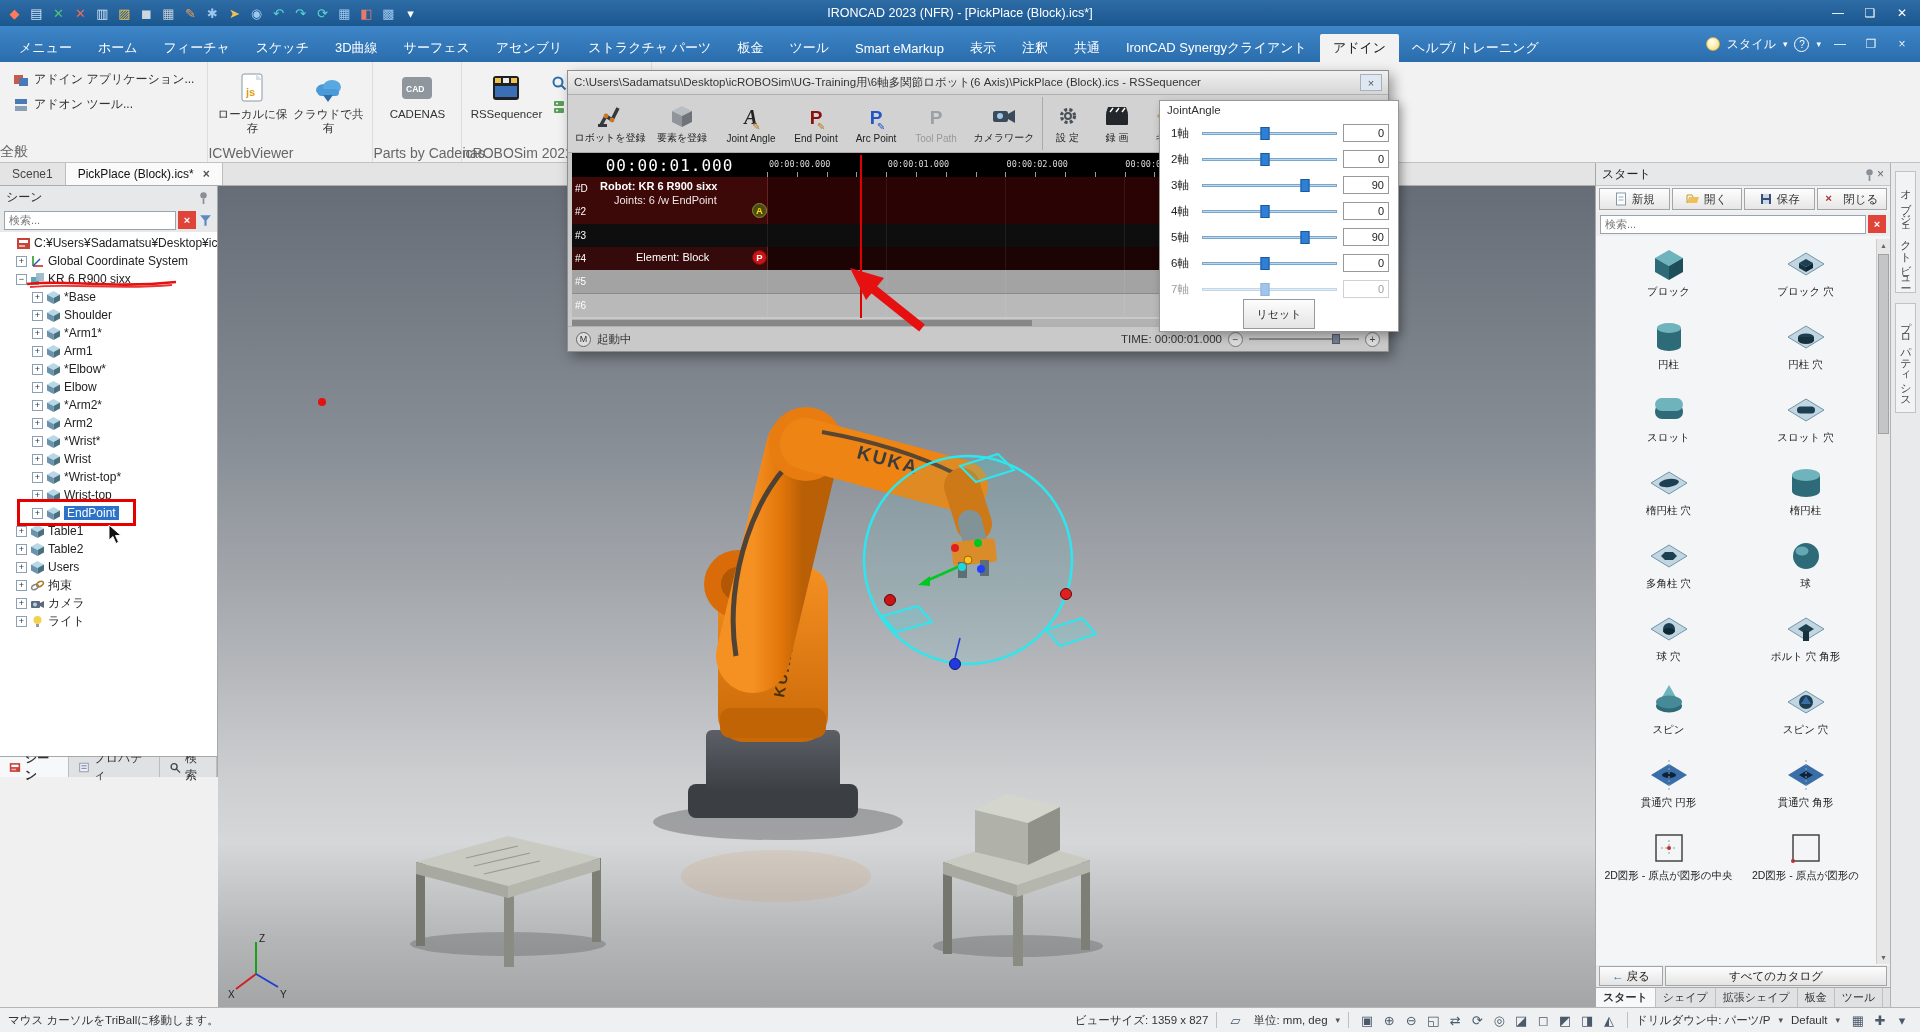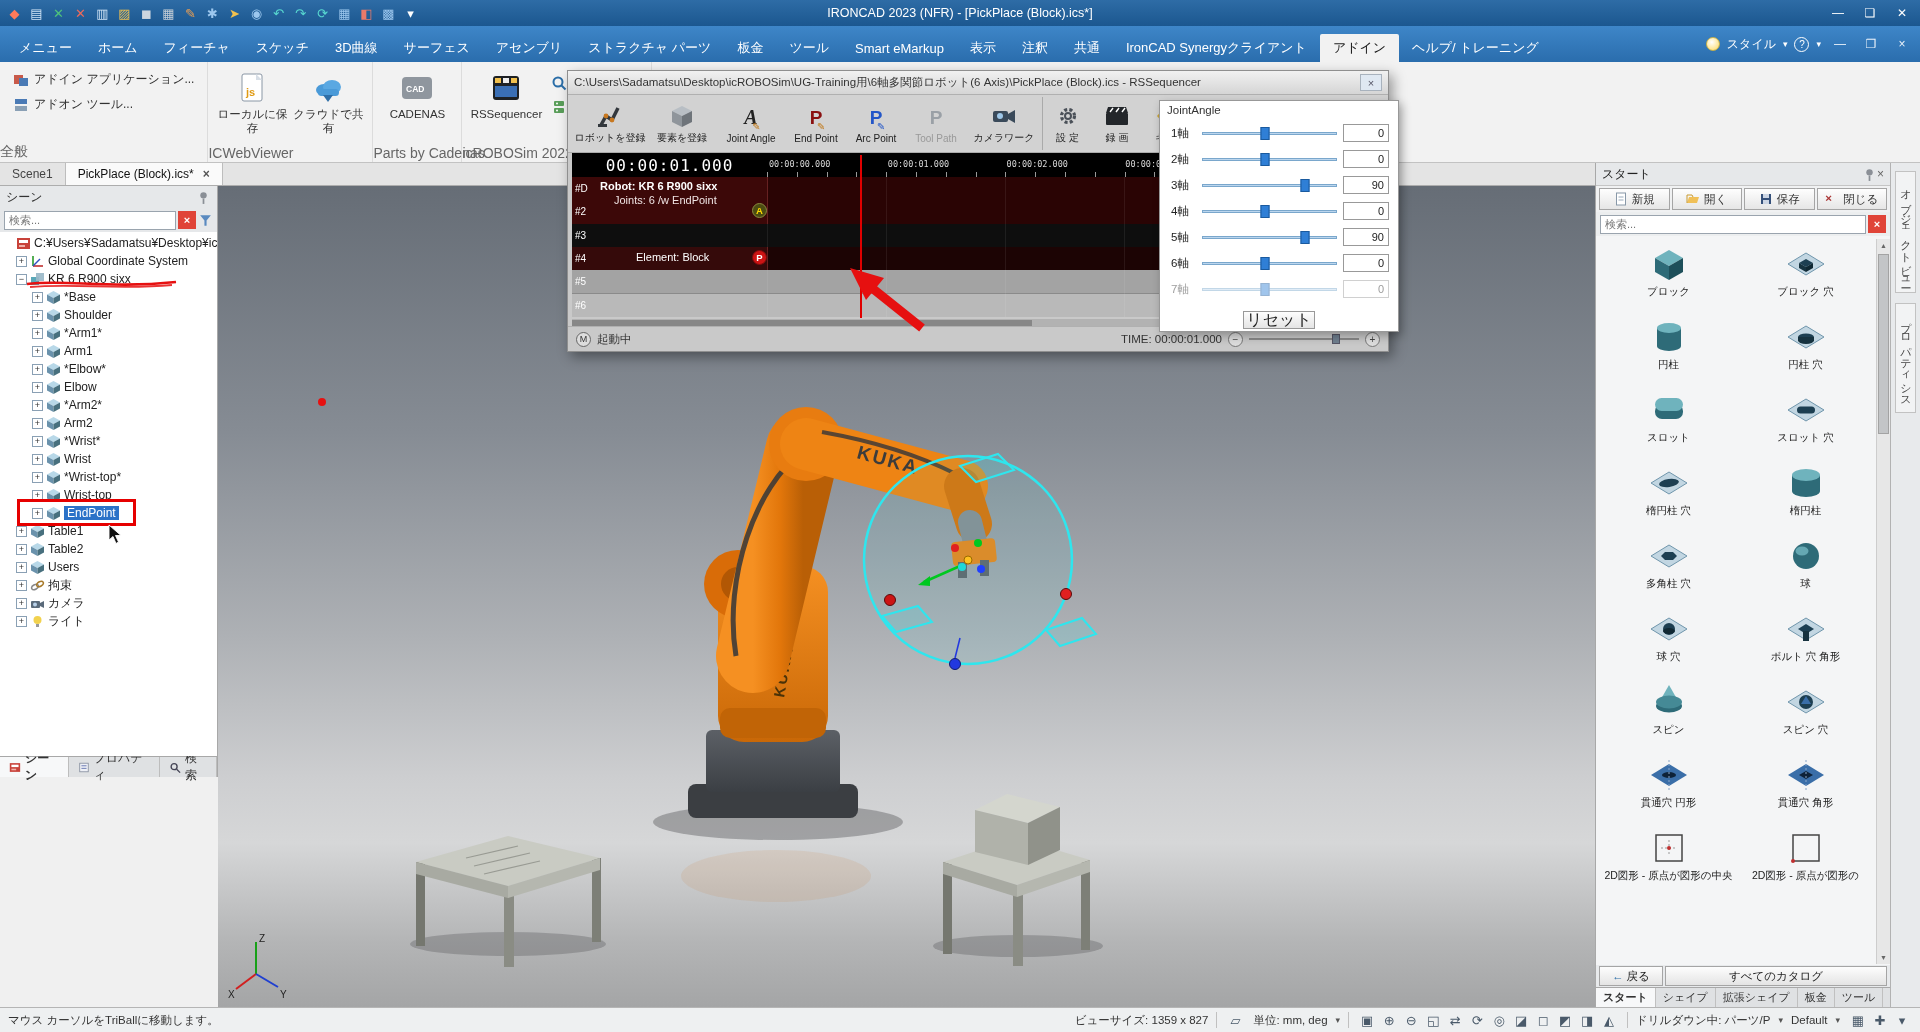--- a/index.html
+++ b/index.html
@@ -126,21 +126,21 @@
 
 .joint-window{position:absolute;left:1159px;top:100px;width:240px;height:232px;background:#fff;border:1px solid #989898;box-shadow:3px 4px 9px rgba(0,0,0,0.3);z-index:20;}
 .joint-title{height:19px;padding:3px 7px;font-size:11.5px;color:#333;}
 .joint-row{height:26px;display:flex;align-items:center;gap:6px;padding:0 9px 0 11px;}
 .joint-row.disabled{opacity:0.45;}
 .joint-label{width:25px;font-size:11.5px;}
 .joint-slider{position:relative;flex:1;height:15px;}
 .joint-track{position:absolute;left:0;right:0;top:6px;height:3px;background:#bcd6ee;border:1px solid #7aa7cc;}
 .joint-thumb{position:absolute;top:1px;width:9px;height:13px;background:#2f7fd6;border:1px solid #1a5a9e;transform:translateX(-50%);}
 .joint-value{width:46px;height:18px;border:1px solid #999;background:#fff;font-size:11px;display:flex;align-items:center;justify-content:flex-end;padding:0 4px;}
-.joint-reset{position:absolute;left:50%;transform:translateX(-50%);bottom:2px;width:72px;height:18px;border:1px solid #999;background:linear-gradient(#fdfdfd,#e4e4e4);font-size:16px;display:flex;align-items:center;justify-content:center;}
+.joint-reset{position:absolute;left:50%;transform:translateX(-50%);bottom:2px;width:72px;height:30px;border:1px solid #999;background:linear-gradient(#fdfdfd,#e4e4e4);font-size:11px;display:flex;align-items:center;justify-content:center;}
 
 
 .catalog{position:absolute;left:1595px;top:163px;width:295px;height:844px;background:#f0f1f2;border-left:1px solid #a8a8a8;display:flex;flex-direction:column;z-index:3;}
 .cat-header{height:23px;display:flex;align-items:center;padding:0 6px;background:#e6e8ea;border-bottom:1px solid #c5c5c5;font-size:12px;}
 .cat-header .grow{flex:1;}
 .cat-buttons{height:26px;display:flex;gap:2px;padding:2px 3px;}
 .cat-btn{flex:1;display:flex;align-items:center;justify-content:center;gap:4px;border:1px solid #a5a5a5;background:linear-gradient(#fefefe,#e6e6e6);font-size:11.5px;color:#333;}
 .cbico{width:14px;height:14px;display:inline-flex;}
 .cbico svg{width:100%;height:100%;}
 .cat-search{height:24px;display:flex;align-items:center;gap:2px;padding:2px 4px;background:#eceeef;}

